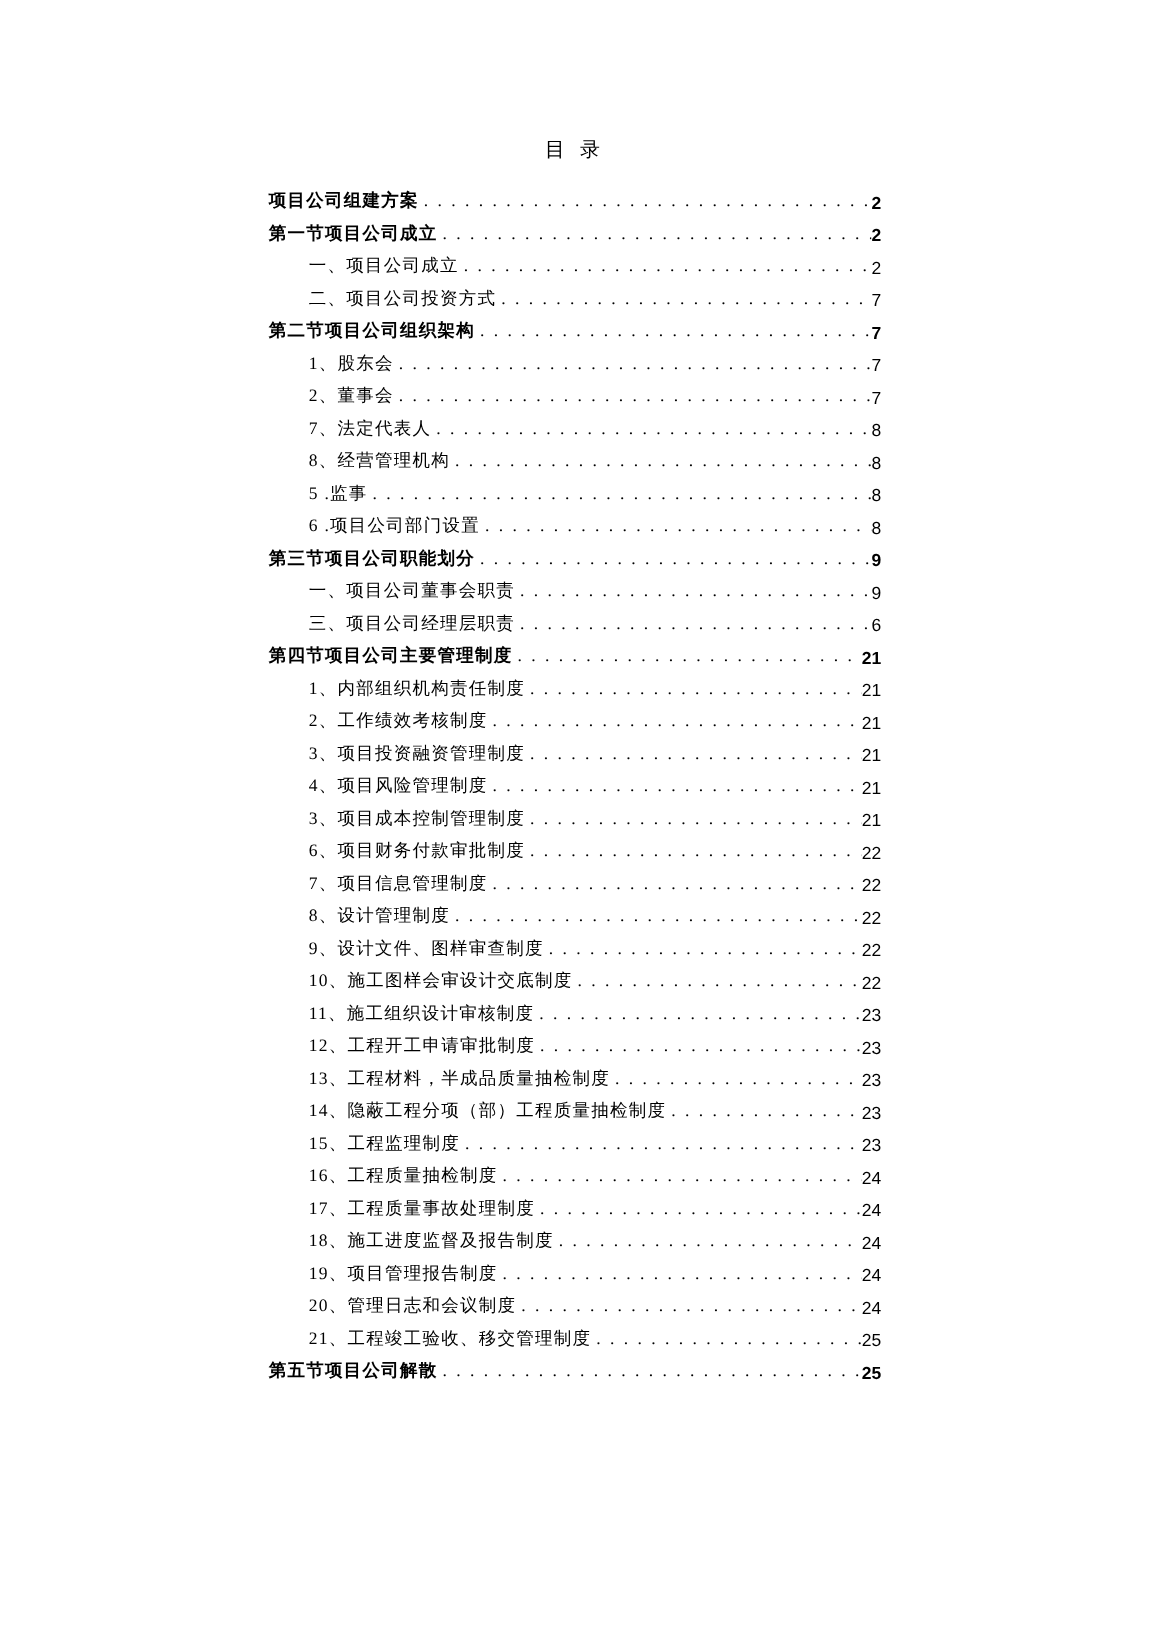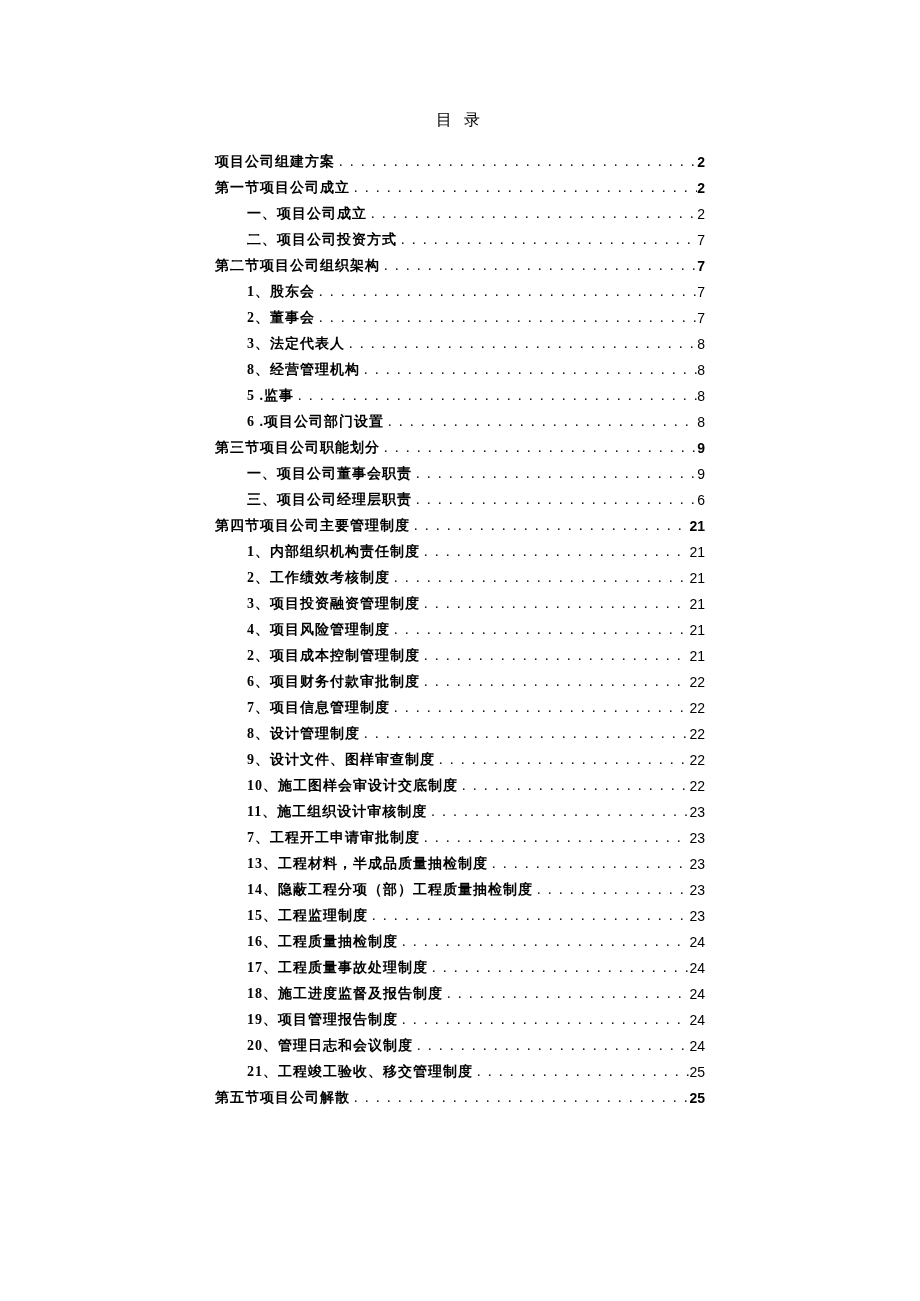--- a/index.html
+++ b/index.html
@@ -25,21 +25,20 @@
   .toc-line {
     display: flex;
     align-items: center;
     font-size: 14px;
     line-height: 26px;
     white-space: nowrap;
   }
   .label {
     flex: 0 0 auto;
     letter-spacing: 1px;
-    font-weight: bold;
   }
   .dots {
     flex: 1 1 auto;
     overflow: hidden;
     letter-spacing: 2px;
     padding: 0 4px;
   }
   .dots::after {
     content: ". . . . . . . . . . . . . . . . . . . . . . . . . . . . . . . . . . . . . . . . . . . . . . . . . . . . . . . . . . . . . . . . . . . . . . . . . . . . . . . . . . . . . . . . . . . . . . . . . . . . . . . . . . . . . . . . . . . . . . . . . . . . . . . . . . . . . . . . . . . . . . . . . . . . . . . .";
     color: #000;
@@ -88,21 +87,21 @@
         <span class="label">1、股东会</span>
         <span class="dots"></span>
         <span class="pagenum">7</span>
       </div>
       <div class="toc-line indent1">
         <span class="label">2、董事会</span>
         <span class="dots"></span>
         <span class="pagenum">7</span>
       </div>
       <div class="toc-line indent1">
-        <span class="label">3、法定代表人</span>
+        <span class="label">7、法定代表人</span>
         <span class="dots"></span>
         <span class="pagenum">8</span>
       </div>
       <div class="toc-line indent1">
         <span class="label">8、经营管理机构</span>
         <span class="dots"></span>
         <span class="pagenum">8</span>
       </div>
       <div class="toc-line indent1">
         <span class="label">5     .监事</span>
@@ -148,21 +147,21 @@
         <span class="label">3、项目投资融资管理制度</span>
         <span class="dots"></span>
         <span class="pagenum">21</span>
       </div>
       <div class="toc-line indent1">
         <span class="label">4、项目风险管理制度</span>
         <span class="dots"></span>
         <span class="pagenum">21</span>
       </div>
       <div class="toc-line indent1">
-        <span class="label">2、项目成本控制管理制度</span>
+        <span class="label">3、项目成本控制管理制度</span>
         <span class="dots"></span>
         <span class="pagenum">21</span>
       </div>
       <div class="toc-line indent1">
         <span class="label">6、项目财务付款审批制度</span>
         <span class="dots"></span>
         <span class="pagenum">22</span>
       </div>
       <div class="toc-line indent1">
         <span class="label">7、项目信息管理制度</span>
@@ -183,21 +182,21 @@
         <span class="label">10、施工图样会审设计交底制度</span>
         <span class="dots"></span>
         <span class="pagenum">22</span>
       </div>
       <div class="toc-line indent1">
         <span class="label">11、施工组织设计审核制度</span>
         <span class="dots"></span>
         <span class="pagenum">23</span>
       </div>
       <div class="toc-line indent1">
-        <span class="label">7、工程开工申请审批制度</span>
+        <span class="label">12、工程开工申请审批制度</span>
         <span class="dots"></span>
         <span class="pagenum">23</span>
       </div>
       <div class="toc-line indent1">
         <span class="label">13、工程材料，半成品质量抽检制度</span>
         <span class="dots"></span>
         <span class="pagenum">23</span>
       </div>
       <div class="toc-line indent1">
         <span class="label">14、隐蔽工程分项（部）工程质量抽检制度</span>

